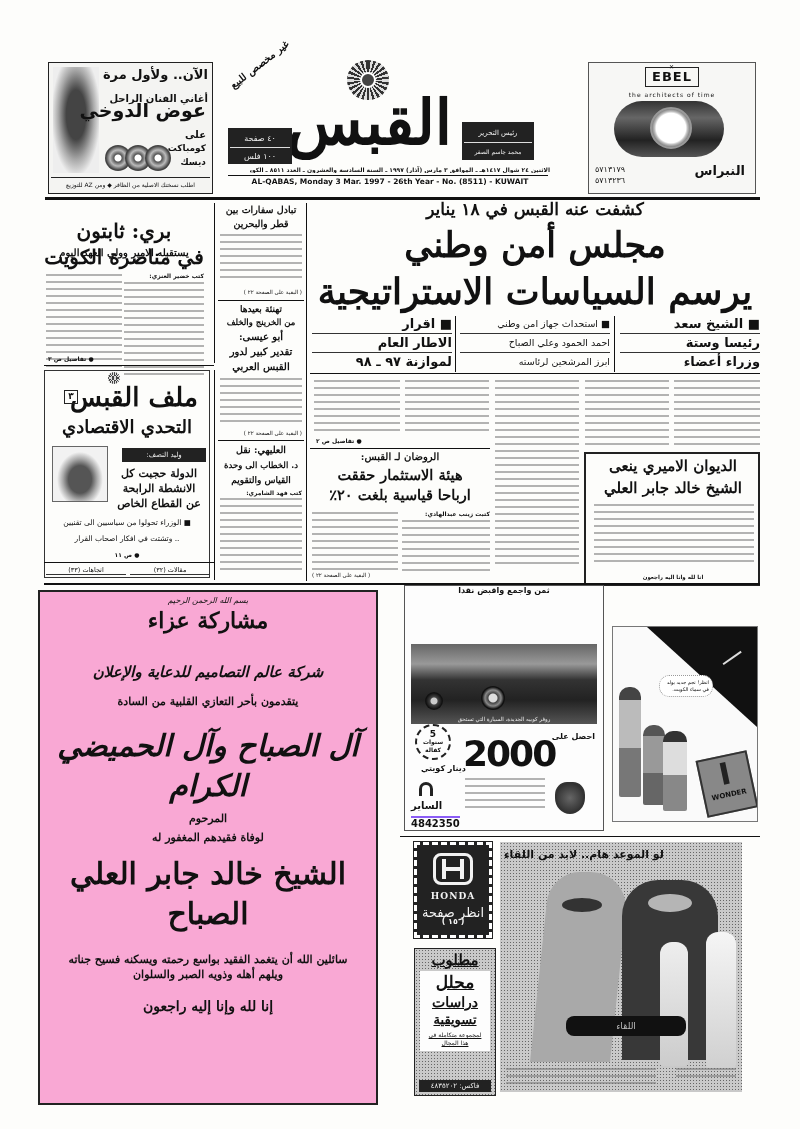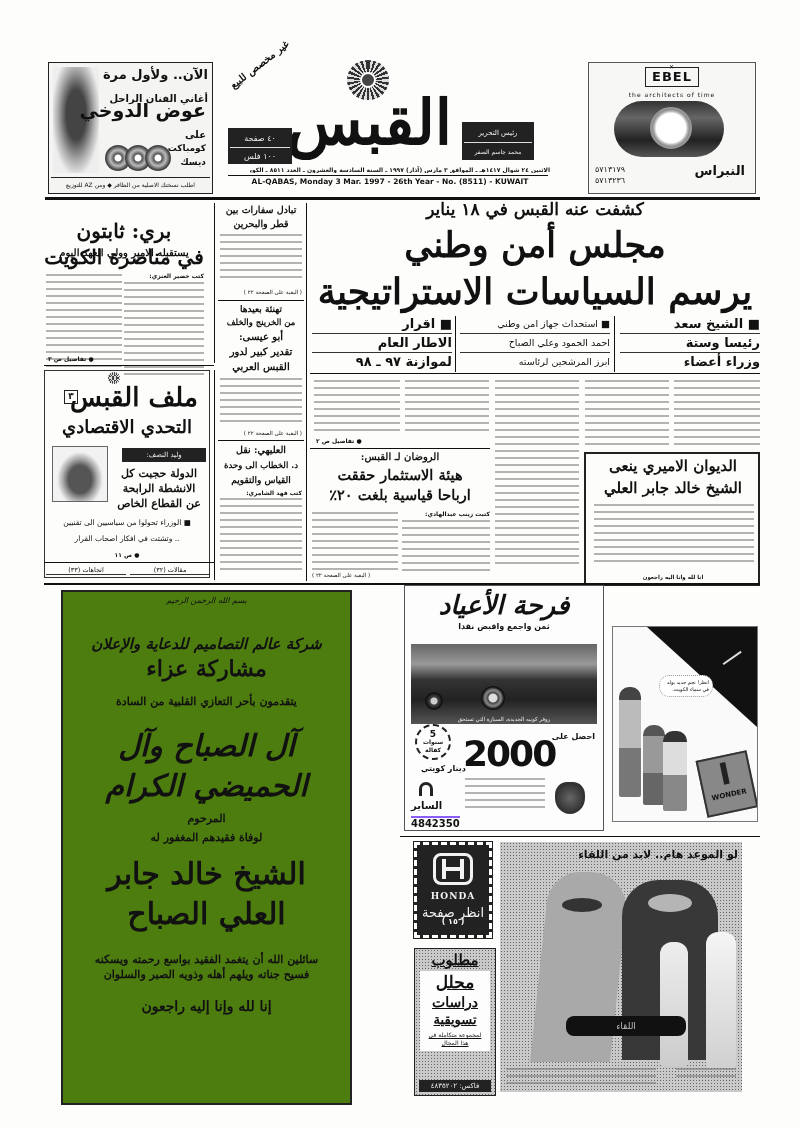--- a/index.html
+++ b/index.html
@@ -317,35 +317,34 @@
 <div class="rule" style="left:44px;top:562px;width:170px;height:1px;"></div>
 <div class="abs txt" style="left:130px;top:566px;width:80px;font-size:6.5px;text-align:center;border-bottom:1px solid #333;">
   <span>مقالات</span> <span>(٣٢)</span>
 </div>
 <div class="abs txt" style="left:46px;top:566px;width:80px;font-size:6.5px;text-align:center;border-bottom:1px solid #333;">
   <span>اتجاهات</span> <span>(٣٣)</span>
 </div>
 
 <div class="rule" style="left:44px;top:583px;width:716px;height:1.5px;"></div>
 
-<div class="box abs" style="left:61px;top:590px;width:291px;height:515px;border:2px solid #222;background:#4d7c0f;">
+<div class="box abs" style="left:38px;top:590px;width:340px;height:515px;border:2px solid #222;background:#f9a8d4;">
   <div class="serif center" style="margin-top:4px;font-size:8px;font-style:italic;">بسم الله الرحمن الرحيم</div>
+  <div class="serif center" style="margin-top:2px;font-size:22px;font-weight:bold;">مشاركة عزاء</div>
   <div class="serif center" style="margin-top:30px;font-size:15px;font-weight:bold;font-style:italic;">شركة عالم التصاميم للدعاية والإعلان</div>
-  <div class="serif center" style="margin-top:2px;font-size:22px;font-weight:bold;">مشاركة عزاء</div>
   <div class="serif center" style="margin-top:14px;font-size:11px;font-weight:bold;">يتقدمون بأحر التعازي القلبية من السادة</div>
   <div class="serif center" style="margin-top:18px;font-size:30px;line-height:40px;font-weight:bold;font-style:italic;">آل الصباح وآل الحميضي الكرام</div>
   <div class="serif center" style="margin-top:6px;font-size:11px;font-weight:bold;">المرحوم</div>
   <div class="serif center" style="margin-top:6px;font-size:11px;font-weight:bold;">لوفاة فقيدهم المغفور له</div>
   <div class="serif center" style="margin-top:10px;padding:0 8px;font-size:30px;line-height:40px;font-weight:bold;">الشيخ خالد جابر العلي الصباح</div>
   <div class="serif center" style="margin-top:18px;padding:0 22px;font-size:11px;line-height:15px;font-weight:bold;">سائلين الله أن يتغمد الفقيد بواسع رحمته ويسكنه فسيح جناته ويلهم أهله وذويه الصبر والسلوان</div>
   <div class="serif center" style="margin-top:16px;font-size:14px;font-weight:bold;">إنا لله وإنا إليه راجعون</div>
 </div>
 
 <div class="box abs" style="left:404px;top:585px;width:200px;height:246px;border:1px solid #555;background:#fdfdfd;">
-  <div class="serif center" style="margin-top:2px;font-size:26px;line-height:34px;font-weight:bold;font-style:italic;">فرحة الأعياد</div>
   <div class="txt center" style="font-size:8px;font-weight:bold;">ثمن واجمع واقبض نقدا</div>
   <div class="abs" style="left:6px;top:58px;width:186px;height:80px;background:linear-gradient(180deg,#666 0,#999 25%,#333 45%,#222 70%,#555 100%);">
     <div style="position:absolute;left:70px;top:42px;width:24px;height:24px;border-radius:50%;background:radial-gradient(circle,#ddd 0 4px,#444 5px,#888 8px,#111 11px);"></div>
     <div style="position:absolute;left:14px;top:48px;width:18px;height:18px;border-radius:50%;background:radial-gradient(circle,#ccc 0 3px,#444 4px,#111 8px);"></div>
     <div class="txt" style="position:absolute;left:0;right:0;bottom:2px;font-size:5.5px;color:#eee;text-align:center;">روفر كوبيه الجديدة، السيارة التي تستحق</div>
   </div>
   <div class="abs txt" style="left:10px;top:138px;width:36px;height:36px;border-radius:50%;border:2px dashed #222;text-align:center;font-size:6px;line-height:8px;padding-top:4px;font-weight:bold;">
     <div style="font-size:9px;">5</div>
     <div>سنوات</div>
     <div>كفالة</div>
@@ -398,21 +397,21 @@
     <div class="serif center" style="font-size:17px;font-weight:bold;line-height:22px;">محلل</div>
     <div class="serif center" style="font-size:14px;font-weight:bold;line-height:18px;">دراسات</div>
     <div class="serif center" style="font-size:13px;font-weight:bold;line-height:18px;">تسويقية</div>
     <div class="txt center" style="font-size:6px;line-height:8px;padding:2px 4px;">لمجموعة متكاملة في هذا المجال</div>
   </div>
   <div class="txt center dark" style="position:absolute;left:4px;right:4px;bottom:3px;font-size:7px;line-height:12px;">فاكس: ٤٨٣٥٢٠٢</div>
 </div>
 
 <div class="box abs" style="left:500px;top:842px;width:242px;height:250px;border:none;background:#cfcfcf;overflow:hidden;">
   <div class="abs dots" style="left:0;top:0;width:242px;height:250px;"></div>
-  <div class="abs txt" style="left:4px;right:4px;top:6px;font-size:11px;font-weight:bold;text-align:right;">لو الموعد هام.. لابد من اللقاء</div>
+  <div class="abs txt" style="left:4px;right:4px;top:6px;font-size:11px;font-weight:bold;text-align:left;">لو الموعد هام.. لابد من اللقاء</div>
   <div class="abs" style="left:40px;top:30px;width:80px;height:190px;background:#a9a9a9;border-radius:30px 40px 0 0;transform:skewX(-6deg);"></div>
   <div class="abs" style="left:62px;top:56px;width:40px;height:14px;border-radius:50%;background:#333;"></div>
   <div class="abs" style="left:122px;top:38px;width:96px;height:180px;background:#383838;border-radius:36px 36px 0 0;"></div>
   <div class="abs" style="left:148px;top:52px;width:44px;height:18px;border-radius:50%;background:#b5b5b5;"></div>
   <div class="abs" style="left:160px;top:100px;width:28px;height:124px;background:linear-gradient(180deg,#eee,#ccc);border-radius:12px 12px 3px 3px;"></div>
   <div class="abs" style="left:206px;top:90px;width:30px;height:136px;background:linear-gradient(180deg,#f5f5f5,#d0d0d0);border-radius:12px 12px 3px 3px;"></div>
   <div class="abs txt" style="left:66px;top:174px;width:120px;height:20px;background:#111;color:#bbb;border-radius:8px;font-size:9px;line-height:20px;text-align:center;letter-spacing:6px;">اللقاء</div>
   <div class="lines" style="left:6px;top:226px;width:150px;">
       <i></i>
       <i></i>

